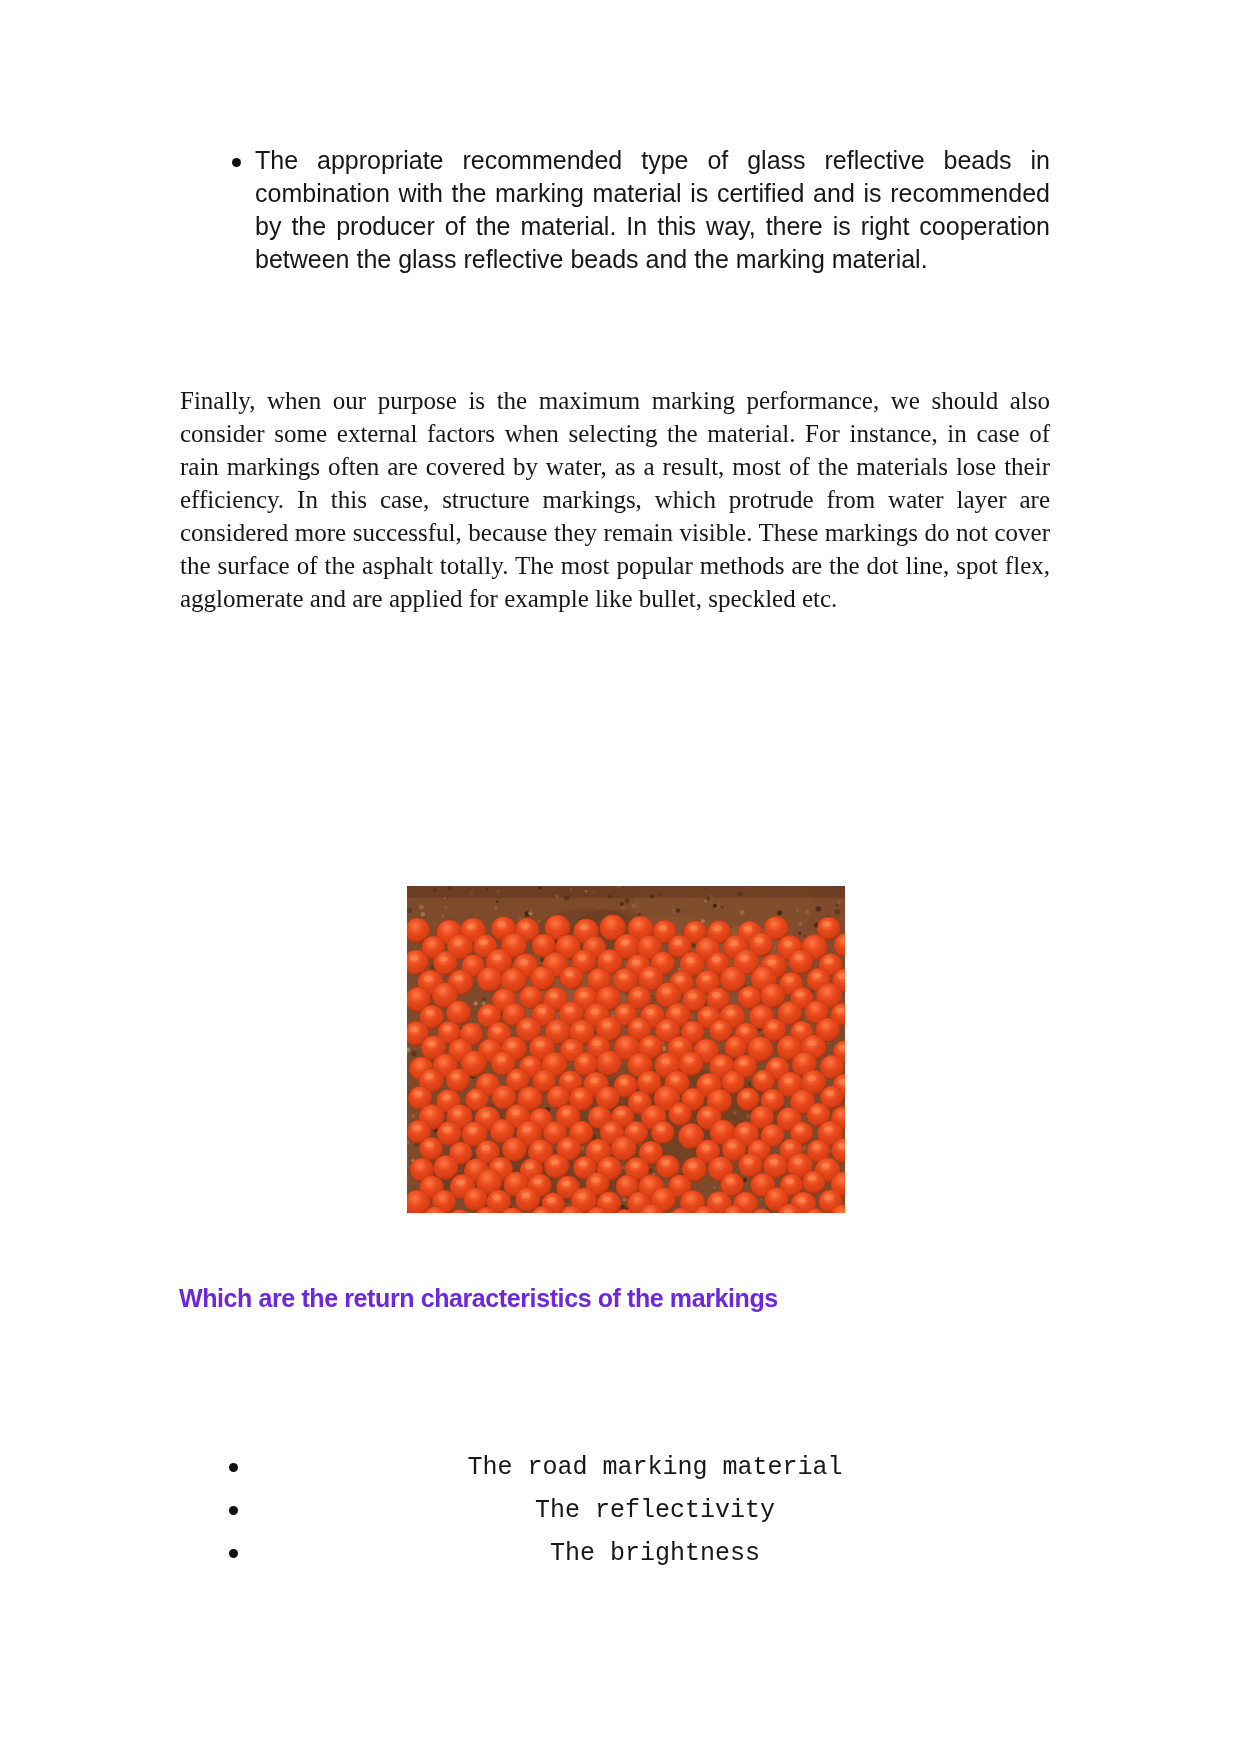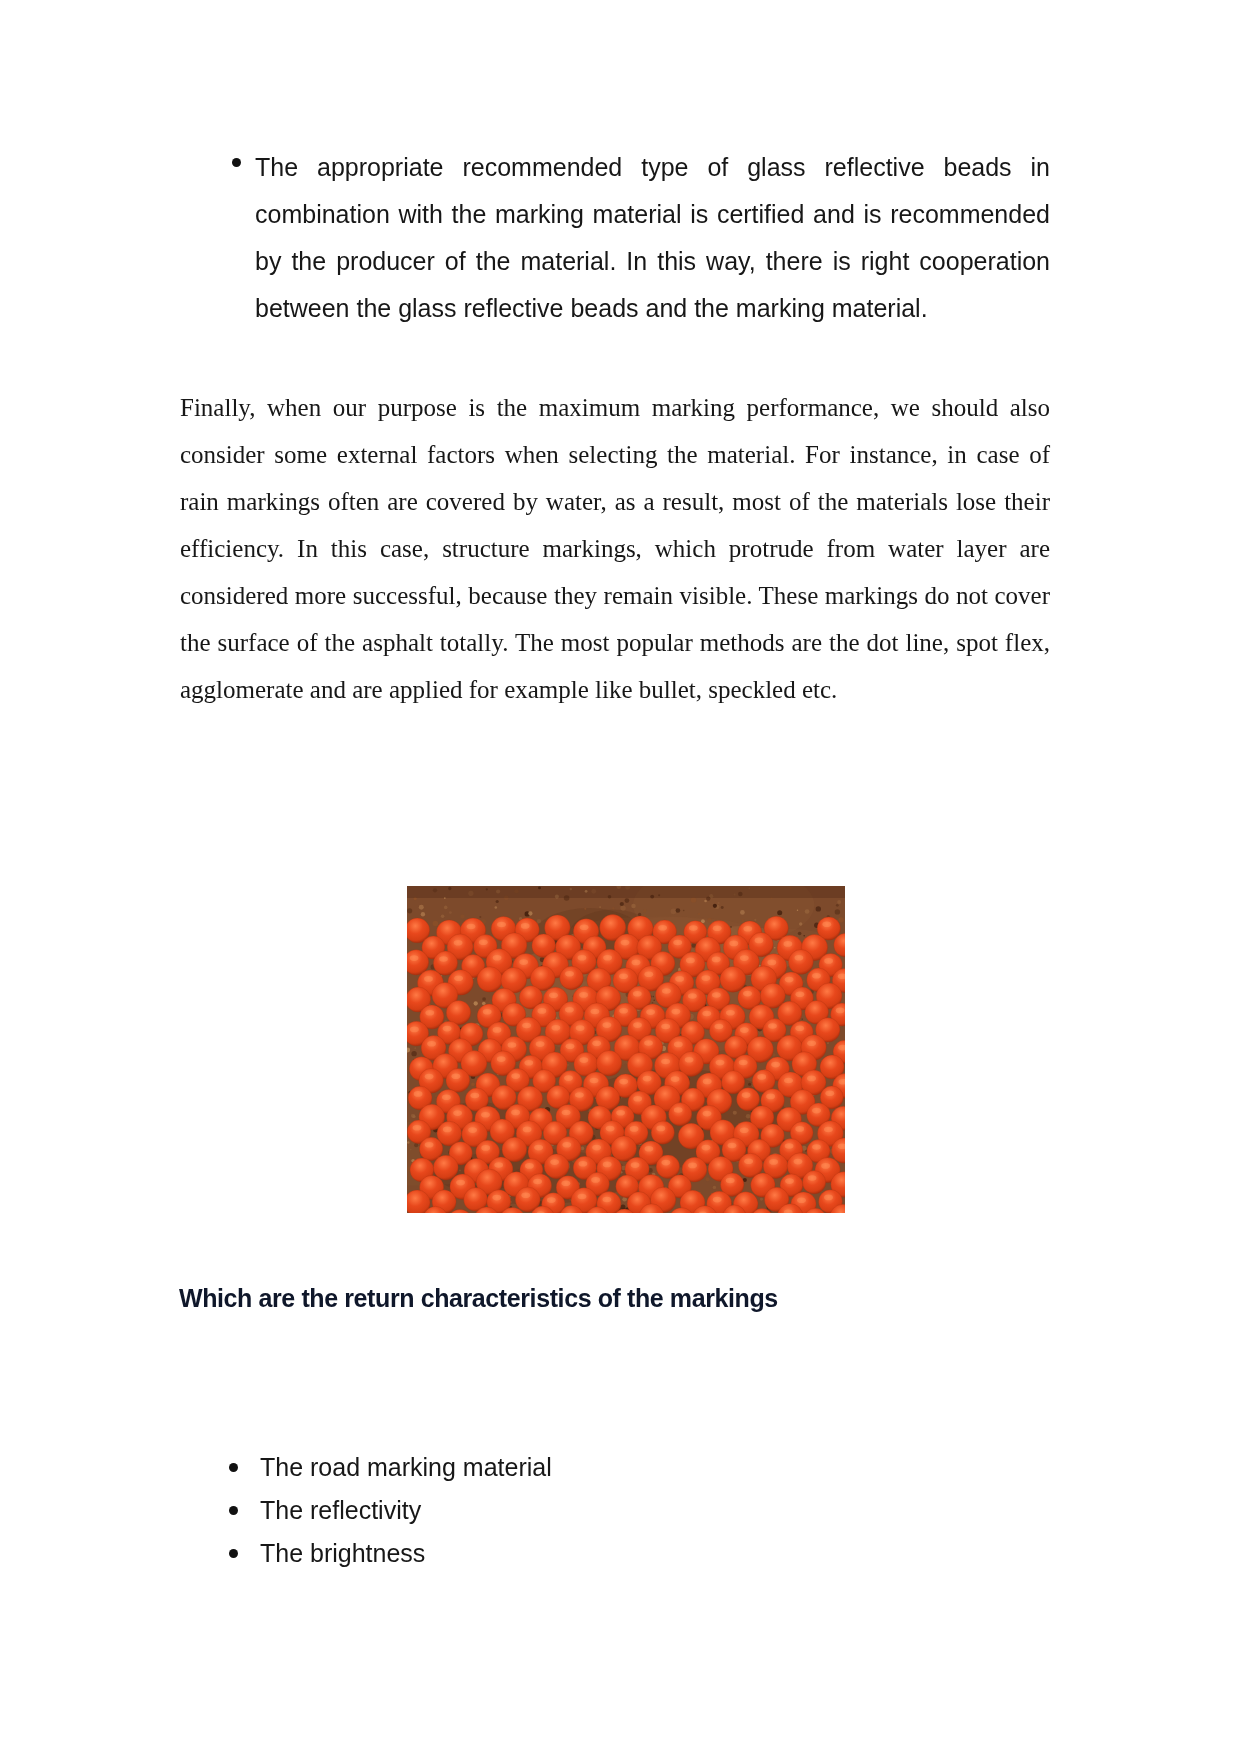--- a/index.html
+++ b/index.html
@@ -11,21 +11,21 @@
     -webkit-font-smoothing: antialiased;
   }
   .page {
     position: relative;
     width: 1240px; height: 1754px;
     overflow: hidden;
     background: #ffffff;
   }
   .body-text {
     font-size: 25px;
-    line-height: 47px;
+    line-height: 33px;
     text-align: justify;
   }
   .bullet-item-top {
     position: absolute;
     left: 180px; top: 144px;
     width: 870px;
     padding-left: 75px;
     box-sizing: border-box;
   }
   .bullet-item-top .bullet-dot {
@@ -52,40 +52,41 @@
   }
   .figure-wrap svg { display: block; }
   .section-heading {
     position: absolute;
     left: 179px; top: 1281px;
     width: 870px;
     font-size: 25px;
     line-height: 34px;
     font-weight: bold;
     letter-spacing: -0.4px;
-    color: #0f172a;
+    color: #6d28d9;
   }
   .para-standard {
     position: absolute;
     left: 180px; top: 1341px;
     width: 870px;
   }
   .bullet-list-bottom {
     position: absolute;
     left: 180px; top: 1449px;
     width: 870px;
   }
   .bullet-list-bottom .list-row {
     position: relative;
     height: 43px;
     padding-left: 80px;
     box-sizing: border-box;
     font-size: 25px;
     line-height: 37.5px;
-    text-align: left;
+    text-align: center;
+    font-family: Liberation Mono, monospace;
   }
   .bullet-list-bottom .bullet-dot {
     position: absolute;
     left: 49px; top: 14px;
   }
 </style>
 </head>
 <body>
 
 <div class="page">

